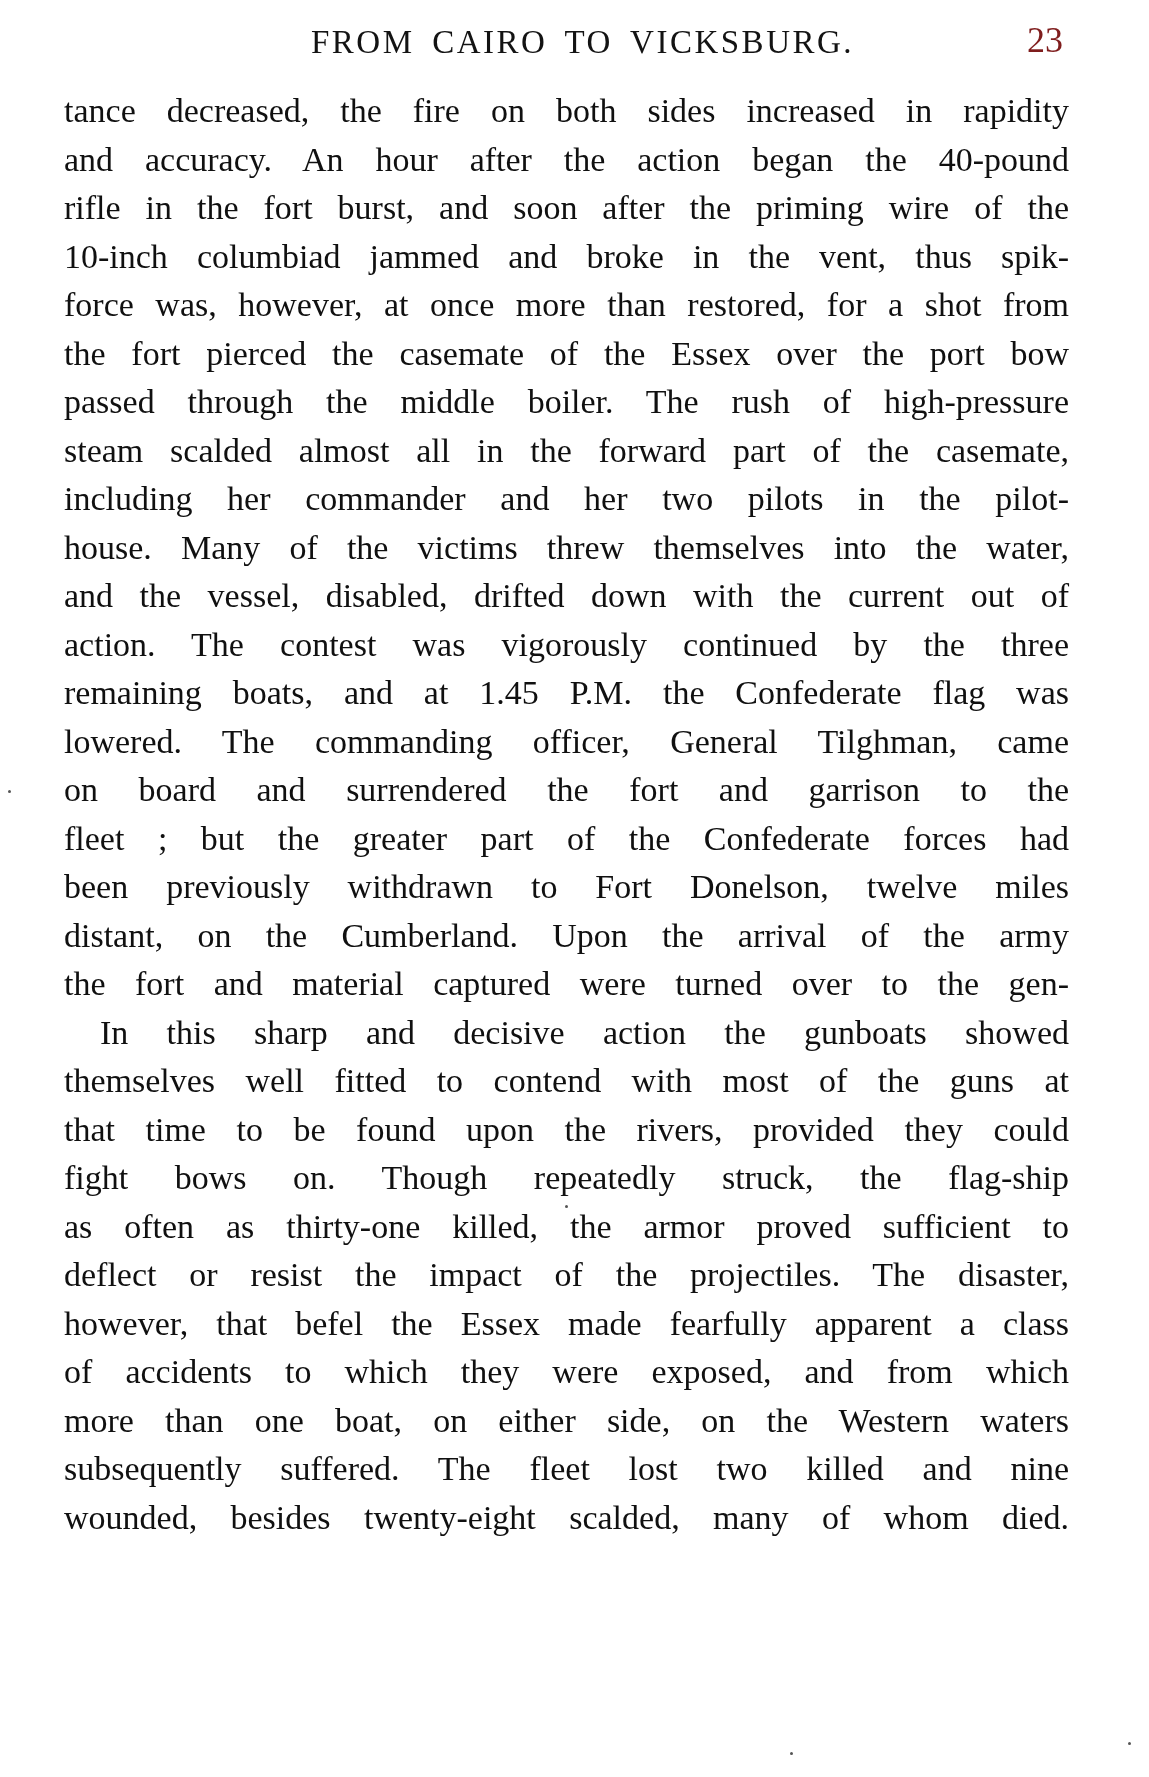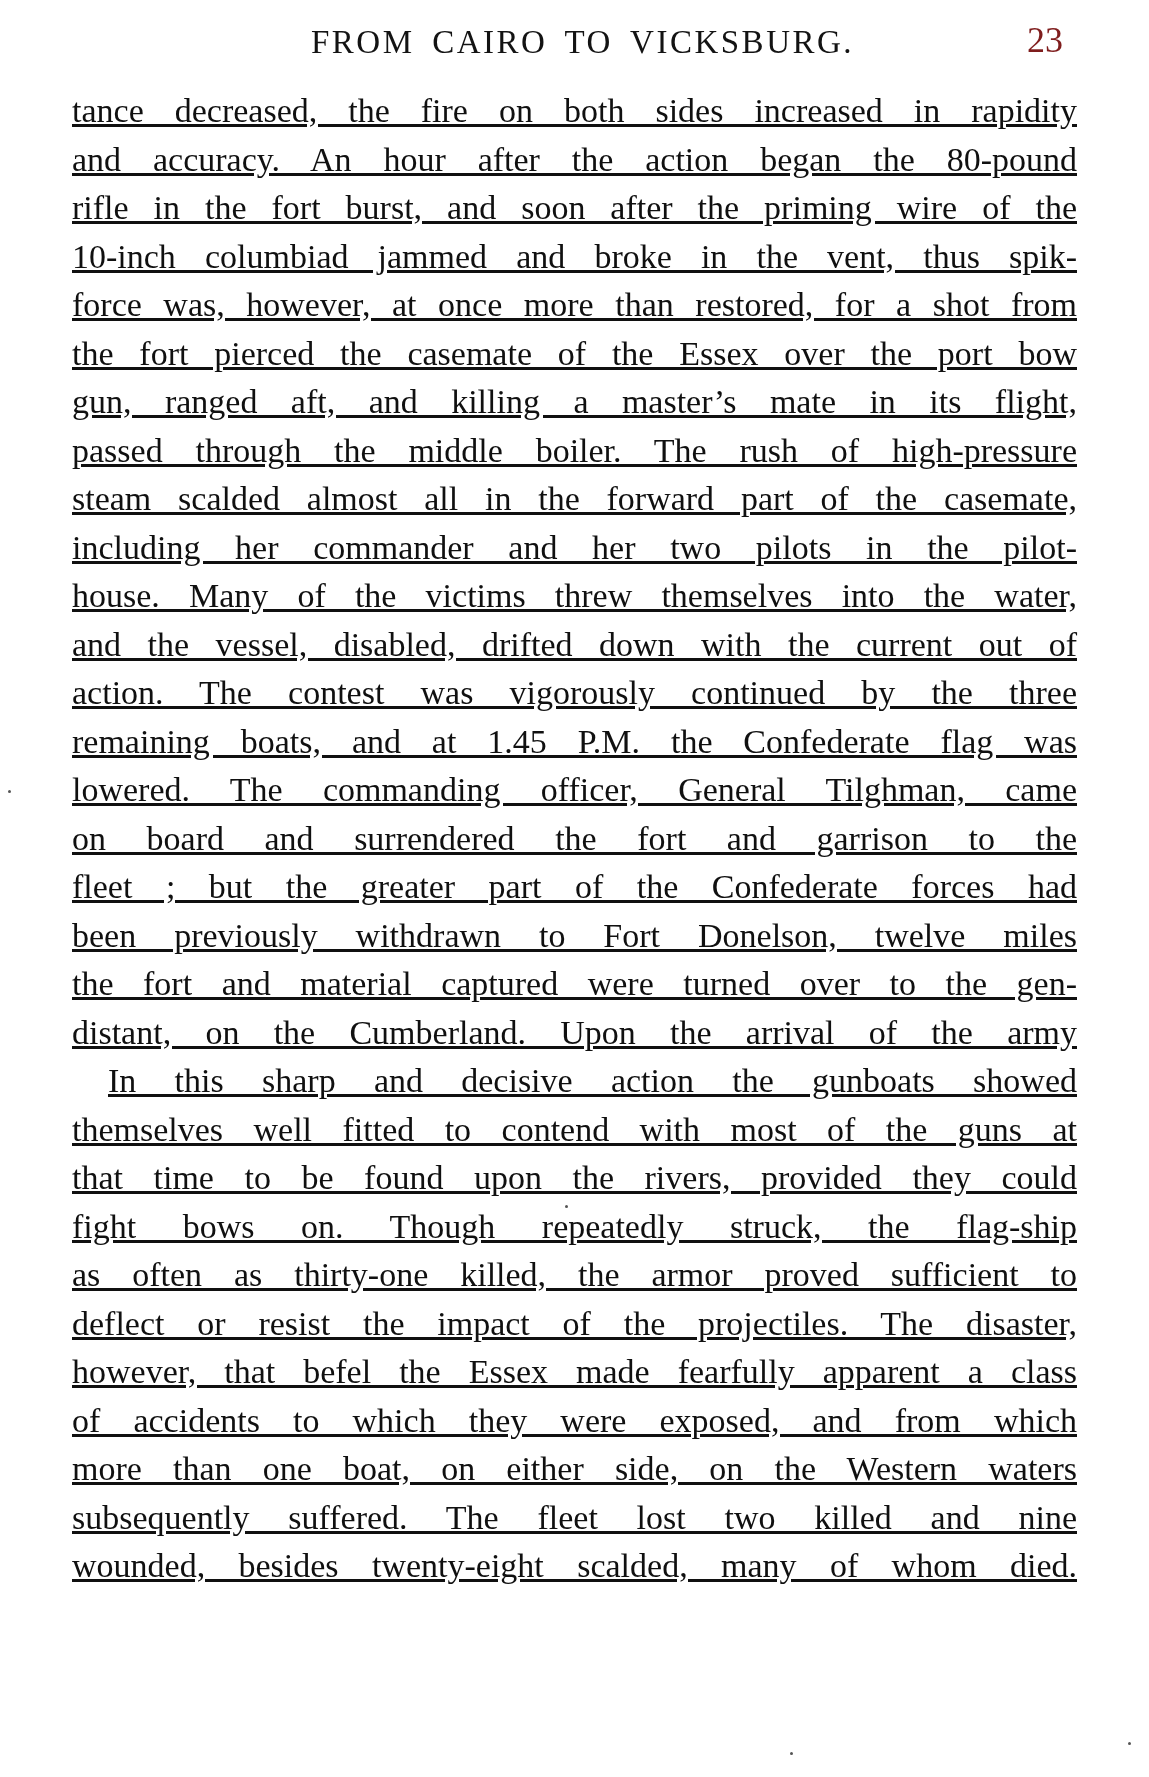--- a/index.html
+++ b/index.html
@@ -46,23 +46,22 @@
     top: -2px;
     font-size: 36px;
     line-height: 40px;
     color: #7f1d1d;
   }
 
   
   .body-text {
     position: absolute;
     top: 87px;
-    left: 72px;
+    left: 64px;
     width: 1005px;
-    text-decoration: underline;
   }
 
   .paragraph { margin: 0; }
 
   .line {
     font-size: 34px;
     line-height: 48.5px;
     text-align: justify;
     text-align-last: justify;
     white-space: normal;
@@ -94,39 +93,38 @@
 <div class="page">
 
   <header class="page-header">
     <div class="running-title">FROM CAIRO TO VICKSBURG.</div>
     <div class="page-number">23</div>
   </header>
 
   <main class="body-text">
       <div class="paragraph">
         <div class="line">tance decreased, the fire on both sides increased in rapidity</div>
-        <div class="line">and accuracy. An hour after the action began the 80-pound</div>
+        <div class="line">and accuracy. An hour after the action began the 40-pound</div>
         <div class="line">rifle in the fort burst, and soon after the priming wire of the</div>
         <div class="line">10-inch columbiad jammed and broke in the vent, thus spik-</div>
         <div class="line">force was, however, at once more than restored, for a shot from</div>
         <div class="line">the fort pierced the casemate of the Essex over the port bow</div>
-        <div class="line">gun, ranged aft, and killing a master’s mate in its flight,</div>
         <div class="line">passed through the middle boiler. The rush of high-pressure</div>
         <div class="line">steam scalded almost all in the forward part of the casemate,</div>
         <div class="line">including her commander and her two pilots in the pilot-</div>
         <div class="line">house. Many of the victims threw themselves into the water,</div>
         <div class="line">and the vessel, disabled, drifted down with the current out of</div>
         <div class="line">action. The contest was vigorously continued by the three</div>
         <div class="line">remaining boats, and at 1.45 P.M. the Confederate flag was</div>
         <div class="line">lowered. The commanding officer, General Tilghman, came</div>
         <div class="line">on board and surrendered the fort and garrison to the</div>
         <div class="line">fleet ; but the greater part of the Confederate forces had</div>
         <div class="line">been previously withdrawn to Fort Donelson, twelve miles</div>
+        <div class="line">distant, on the Cumberland. Upon the arrival of the army</div>
         <div class="line">the fort and material captured were turned over to the gen-</div>
-        <div class="line">distant, on the Cumberland. Upon the arrival of the army</div>
       </div>
       <div class="paragraph">
         <div class="line first-indent">In this sharp and decisive action the gunboats showed</div>
         <div class="line">themselves well fitted to contend with most of the guns at</div>
         <div class="line">that time to be found upon the rivers, provided they could</div>
         <div class="line">fight bows on. Though repeatedly struck, the flag-ship</div>
         <div class="line">as often as thirty-one killed, the armor proved sufficient to</div>
         <div class="line">deflect or resist the impact of the projectiles. The disaster,</div>
         <div class="line">however, that befel the Essex made fearfully apparent a class</div>
         <div class="line">of accidents to which they were exposed, and from which</div>

